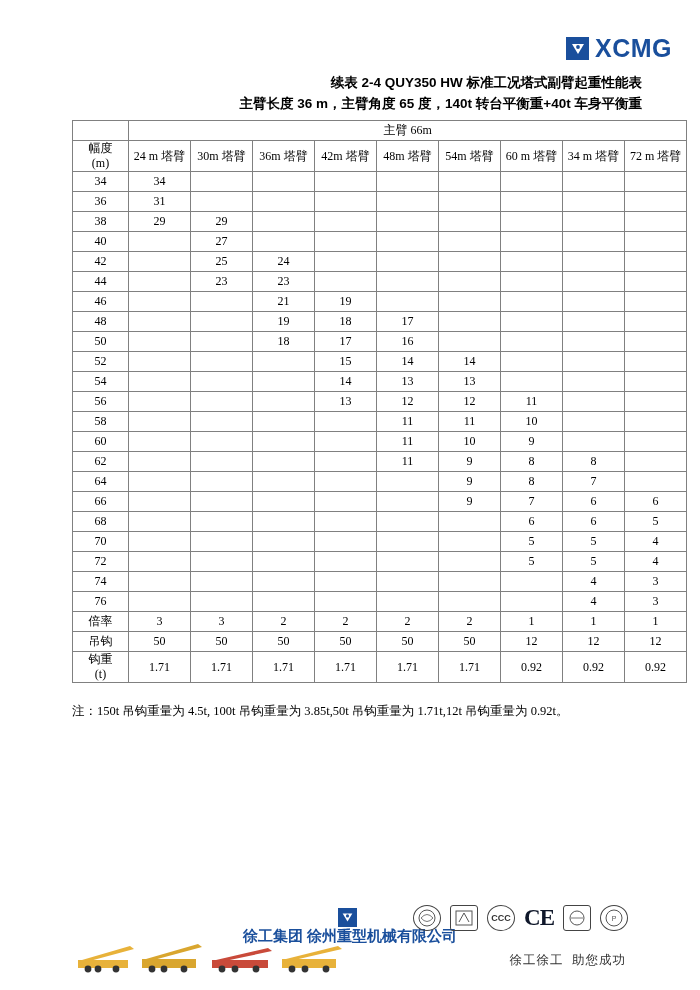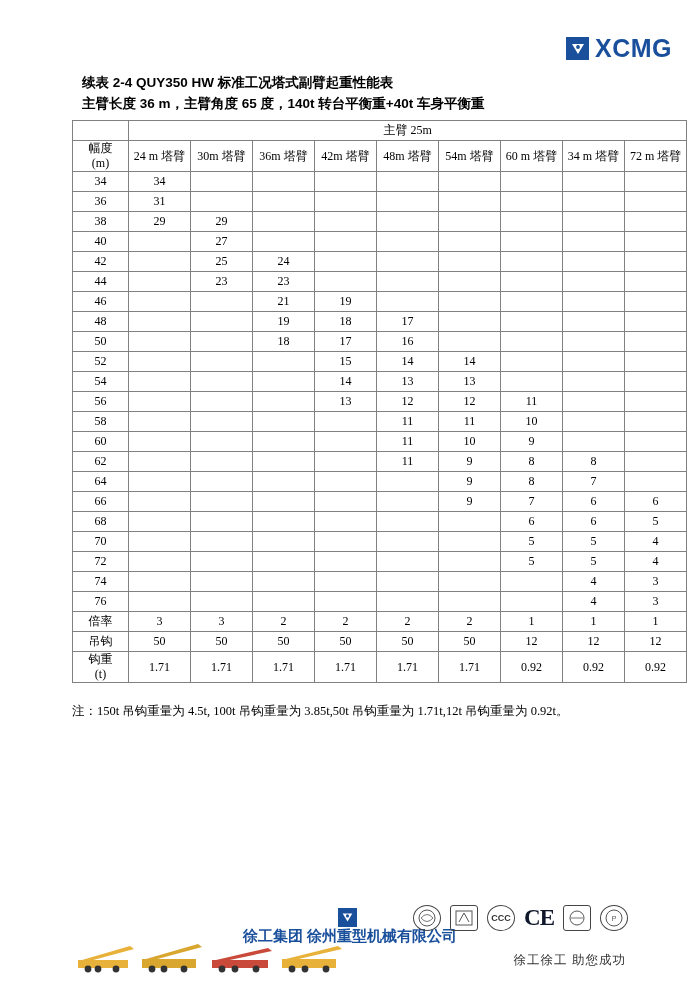--- a/index.html
+++ b/index.html
@@ -45,20 +45,21 @@
     font-size: 25px;
     letter-spacing: 0.5px;
     color: #1a4f9c;
   }
   
   .title-block {
     position: absolute;
     left: 82px;
     top: 72px;
     width: 560px;
+    text-align: right;
   }
   .title-line {
     font-family: "Liberation Sans", sans-serif;
     font-weight: bold;
     font-size: 13.5px;
     line-height: 21px;
     color: #000;
   }
   
   .table-wrap {
@@ -200,21 +201,21 @@
     position: absolute;
     left: 72px;
     top: 940px;
     width: 300px;
     height: 34px;
   }
   .slogan {
     position: absolute;
     right: 74px;
     top: 952px;
-    font-family: Liberation Sans, sans-serif;
+    font-family: Liberation Mono, monospace;
     font-size: 12.5px;
     color: #333;
     letter-spacing: 1px;
   }
 </style>
 </head>
 <body>
 
 <div class="page">
 
@@ -244,21 +245,21 @@
           <col class="col-d">
         <col class="col-d">
           <col class="col-d">
           <col class="col-d">
           <col class="col-d">
       </colgroup>
       <tbody id="table-body">
 
       <tr>
             <td class="hdr-span"></td>
-            <td class="hdr-span" colspan="9">主臂 25m</td>
+            <td class="hdr-span" colspan="9">主臂 66m</td>
           </tr>
           <tr>
             <td class="hdr-cell radius-hdr">
               <div>幅度</div>
               <div>(m)</div>
             </td>
             <td class="hdr-cell">24 m 塔臂</td>
             <td class="hdr-cell">30m 塔臂</td>
             <td class="hdr-cell">36m 塔臂</td>
             <td class="hdr-cell">42m 塔臂</td>

